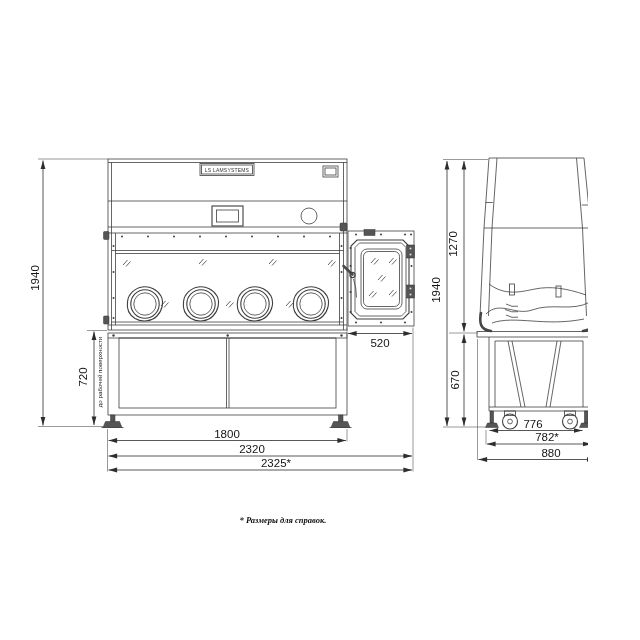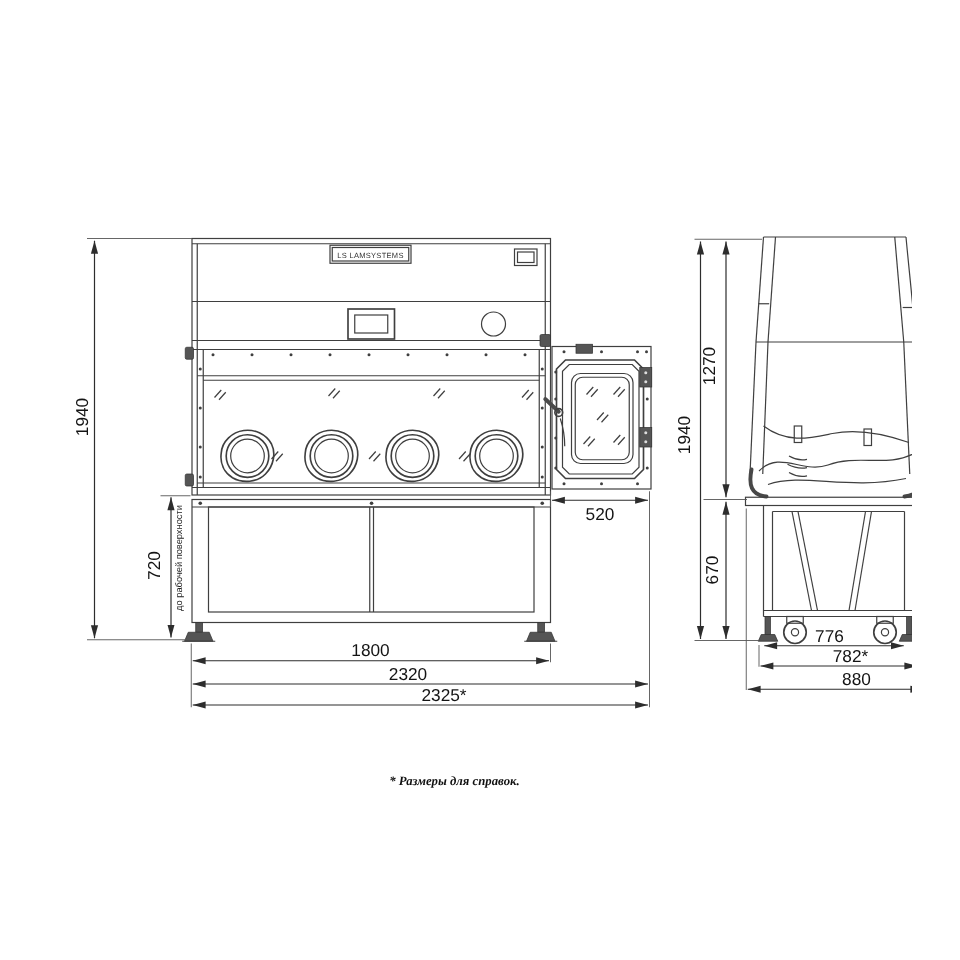--- a/index.html
+++ b/index.html
@@ -1,17 +1,17 @@
 <!DOCTYPE html>
 <html><head>
 <meta charset="utf-8">
 <style>
   html,body{margin:0;padding:0;background:#fff;}
   .canvas{position:relative;width:588px;height:640px;background:#fff;overflow:hidden;
-          font-family:"Liberation Sans",sans-serif;margin-left:20px;}
+          font-family:"Liberation Sans",sans-serif;}
   svg{display:block;}
   .ln{stroke:#3f3f3f;stroke-width:.8;fill:none;}
   .ln2{stroke:#3f3f3f;stroke-width:1.1;fill:none;}
   .thk{stroke:#474747;stroke-width:2.6;fill:none;stroke-linecap:round;}
   .dim{stroke:#2d2d2d;stroke-width:.8;fill:none;}
   .ext{stroke:#555;stroke-width:.6;fill:none;}
   .blk{fill:#555;stroke:#333;stroke-width:.5;}
   .dot{fill:#3f3f3f;stroke:none;}
   .dimtxt{font:11.5px "Liberation Sans",sans-serif;fill:#141414;}
   .logotxt{font:5px "Liberation Sans",sans-serif;fill:#333;letter-spacing:.2px;}

